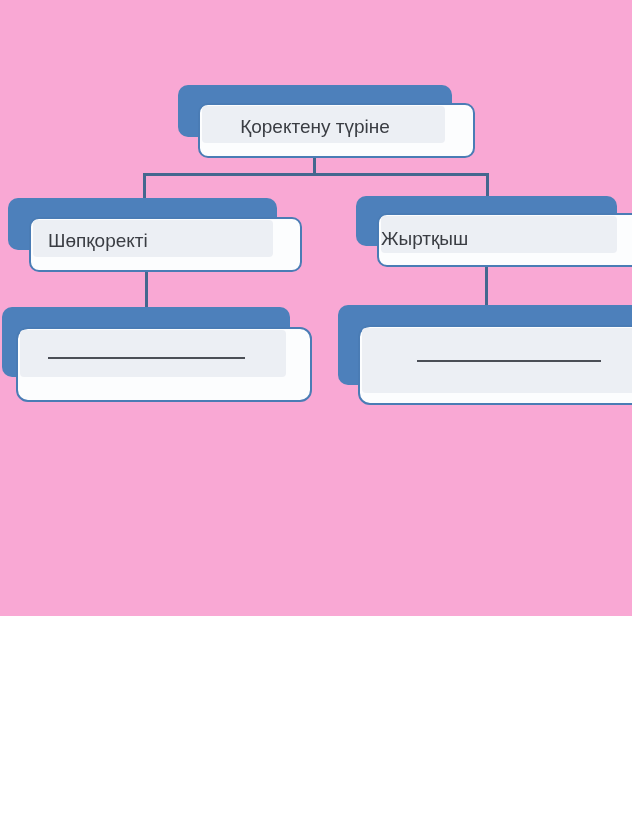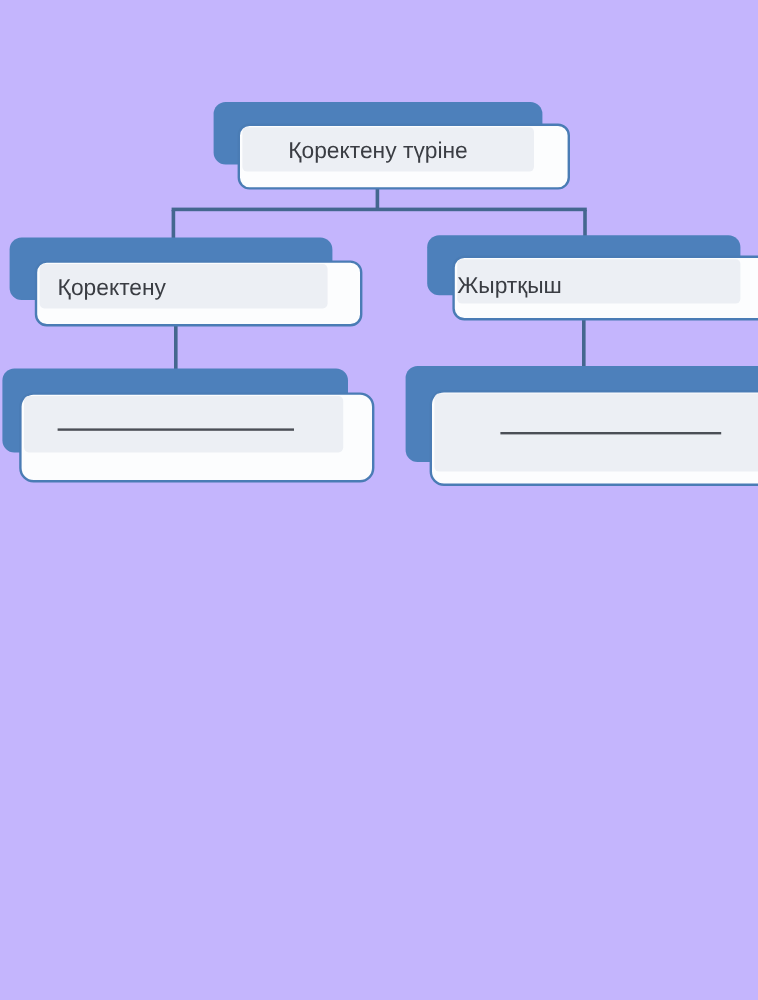--- a/index.html
+++ b/index.html
@@ -1,19 +1,19 @@
 <!DOCTYPE html>
 <html><head>
 <meta charset="utf-8">
 <style>
   html,body{margin:0;padding:0;background:#ffffff;}
   #canvas{
     position:relative;
-    width:632px;height:833px;
-    background:#c4b5fd;
+    width:632px;height:616px;
+    background:#f9a8d4;
     overflow:hidden;
     font-family:"Liberation Sans", sans-serif;
   }
   .blue-back{
     position:absolute;
     background:#4d80bb;
     border-radius:10px;
   }
   .front-box{
     position:absolute;
@@ -59,21 +59,21 @@
   <div class="conn" style="left:485px;top:265px;width:3px;height:41px;"></div>
 
   <div class="blue-back" style="left:178px;top:85px;width:274px;height:52px;"></div>
   <div class="front-box" style="left:198px;top:103px;width:277px;height:55px;"></div>
   <div class="text-band" style="left:202px;top:106px;width:243px;height:37px;"></div>
   <div class="node-label centered" style="left:178px;top:116px;width:274px;">Қоректену түріне</div>
 
   <div class="blue-back" style="left:8px;top:198px;width:269px;height:52px;"></div>
   <div class="front-box" style="left:29px;top:217px;width:273px;height:55px;"></div>
   <div class="text-band" style="left:33px;top:220px;width:240px;height:37px;"></div>
-  <div class="node-label" style="left:48px;top:230px;">Қоректену</div>
+  <div class="node-label" style="left:48px;top:230px;">Шөпқоректі</div>
 
   <div class="blue-back" style="left:356px;top:196px;width:261px;height:50px;"></div>
   <div class="front-box" style="left:377px;top:213px;width:378px;height:54px;"></div>
   <div class="text-band" style="left:381px;top:216px;width:236px;height:37px;"></div>
   <div class="node-label" style="left:381px;top:228px;">Жыртқыш</div>
 
   <div class="blue-back" style="left:2px;top:307px;width:288px;height:70px;"></div>
   <div class="front-box big" style="left:16px;top:327px;width:296px;height:75px;"></div>
   <div class="text-band" style="left:20px;top:330px;width:266px;height:47px;"></div>
   <div class="blank-line" style="left:48px;top:357px;width:197px;"></div>

